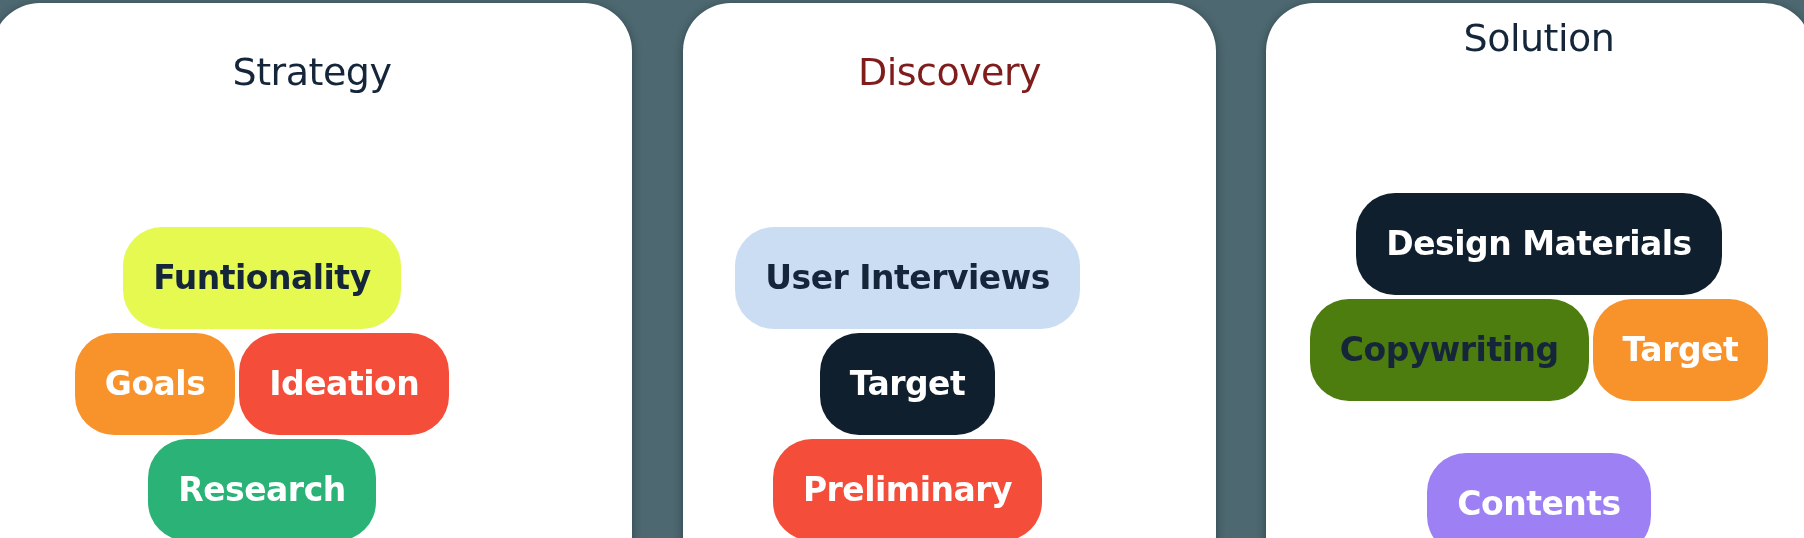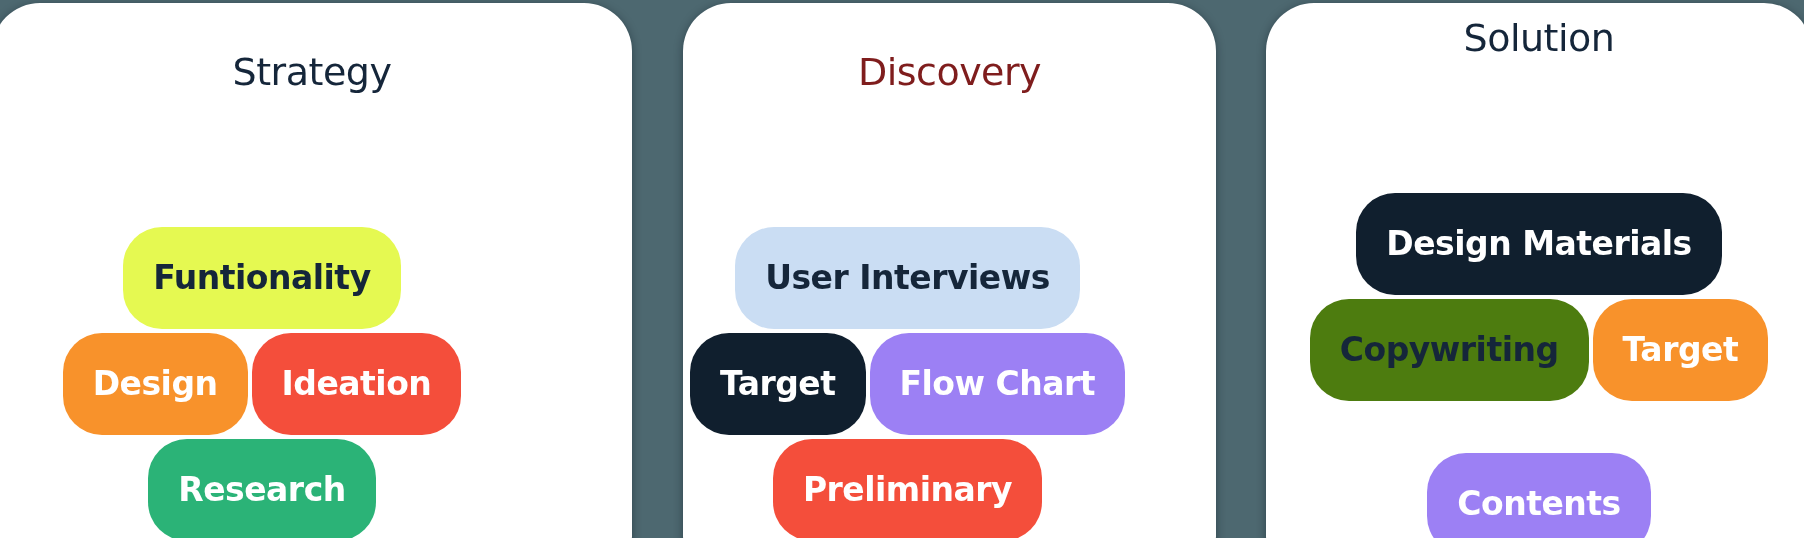--- a/index.html
+++ b/index.html
@@ -72,38 +72,37 @@
 
 <div class="stage">
 
   <div class="card card-0" style="background: rgb(255, 255, 255);">
     <div class="card-title" style="color: rgb(21, 38, 58);">Strategy</div>
     <div class="pills">
         <div class="pill-row">
           <div class="pill" style="background: rgb(229, 249, 81); color: rgb(21, 38, 58);">Funtionality</div>
         </div>
         <div class="pill-row">
-          <div class="pill" style="background: rgb(248, 146, 43); color: rgb(255, 255, 255);">Design</div>
+          <div class="pill" style="background: rgb(248, 146, 43); color: rgb(255, 255, 255);">Goals</div>
           <div class="pill" style="background: rgb(244, 78, 59); color: rgb(255, 255, 255);">Ideation</div>
         </div>
         <div class="pill-row">
           <div class="pill" style="background: rgb(43, 179, 119); color: rgb(255, 255, 255);">Research</div>
         </div>
       </div>
   </div>
 
   <div class="card card-1" style="background: rgb(255, 255, 255);">
     <div class="card-title" style="color: #7f1d1d;">Discovery</div>
     <div class="pills">
         <div class="pill-row">
           <div class="pill" style="background: rgb(202, 221, 243); color: rgb(21, 38, 58);">User Interviews</div>
         </div>
         <div class="pill-row">
           <div class="pill" style="background: rgb(16, 31, 46); color: rgb(255, 255, 255);">Target</div>
-          <div class="pill" style="background: rgb(156, 128, 244); color: rgb(255, 255, 255);">Flow Chart</div>
         </div>
         <div class="pill-row">
           <div class="pill" style="background: rgb(244, 78, 59); color: rgb(255, 255, 255);">Preliminary</div>
         </div>
       </div>
   </div>
 
   <div class="card card-2" style="background: rgb(255, 255, 255);">
     <div class="card-title" style="color: rgb(21, 38, 58); margin-top: 12px;">Solution</div>
     <div class="pills">

